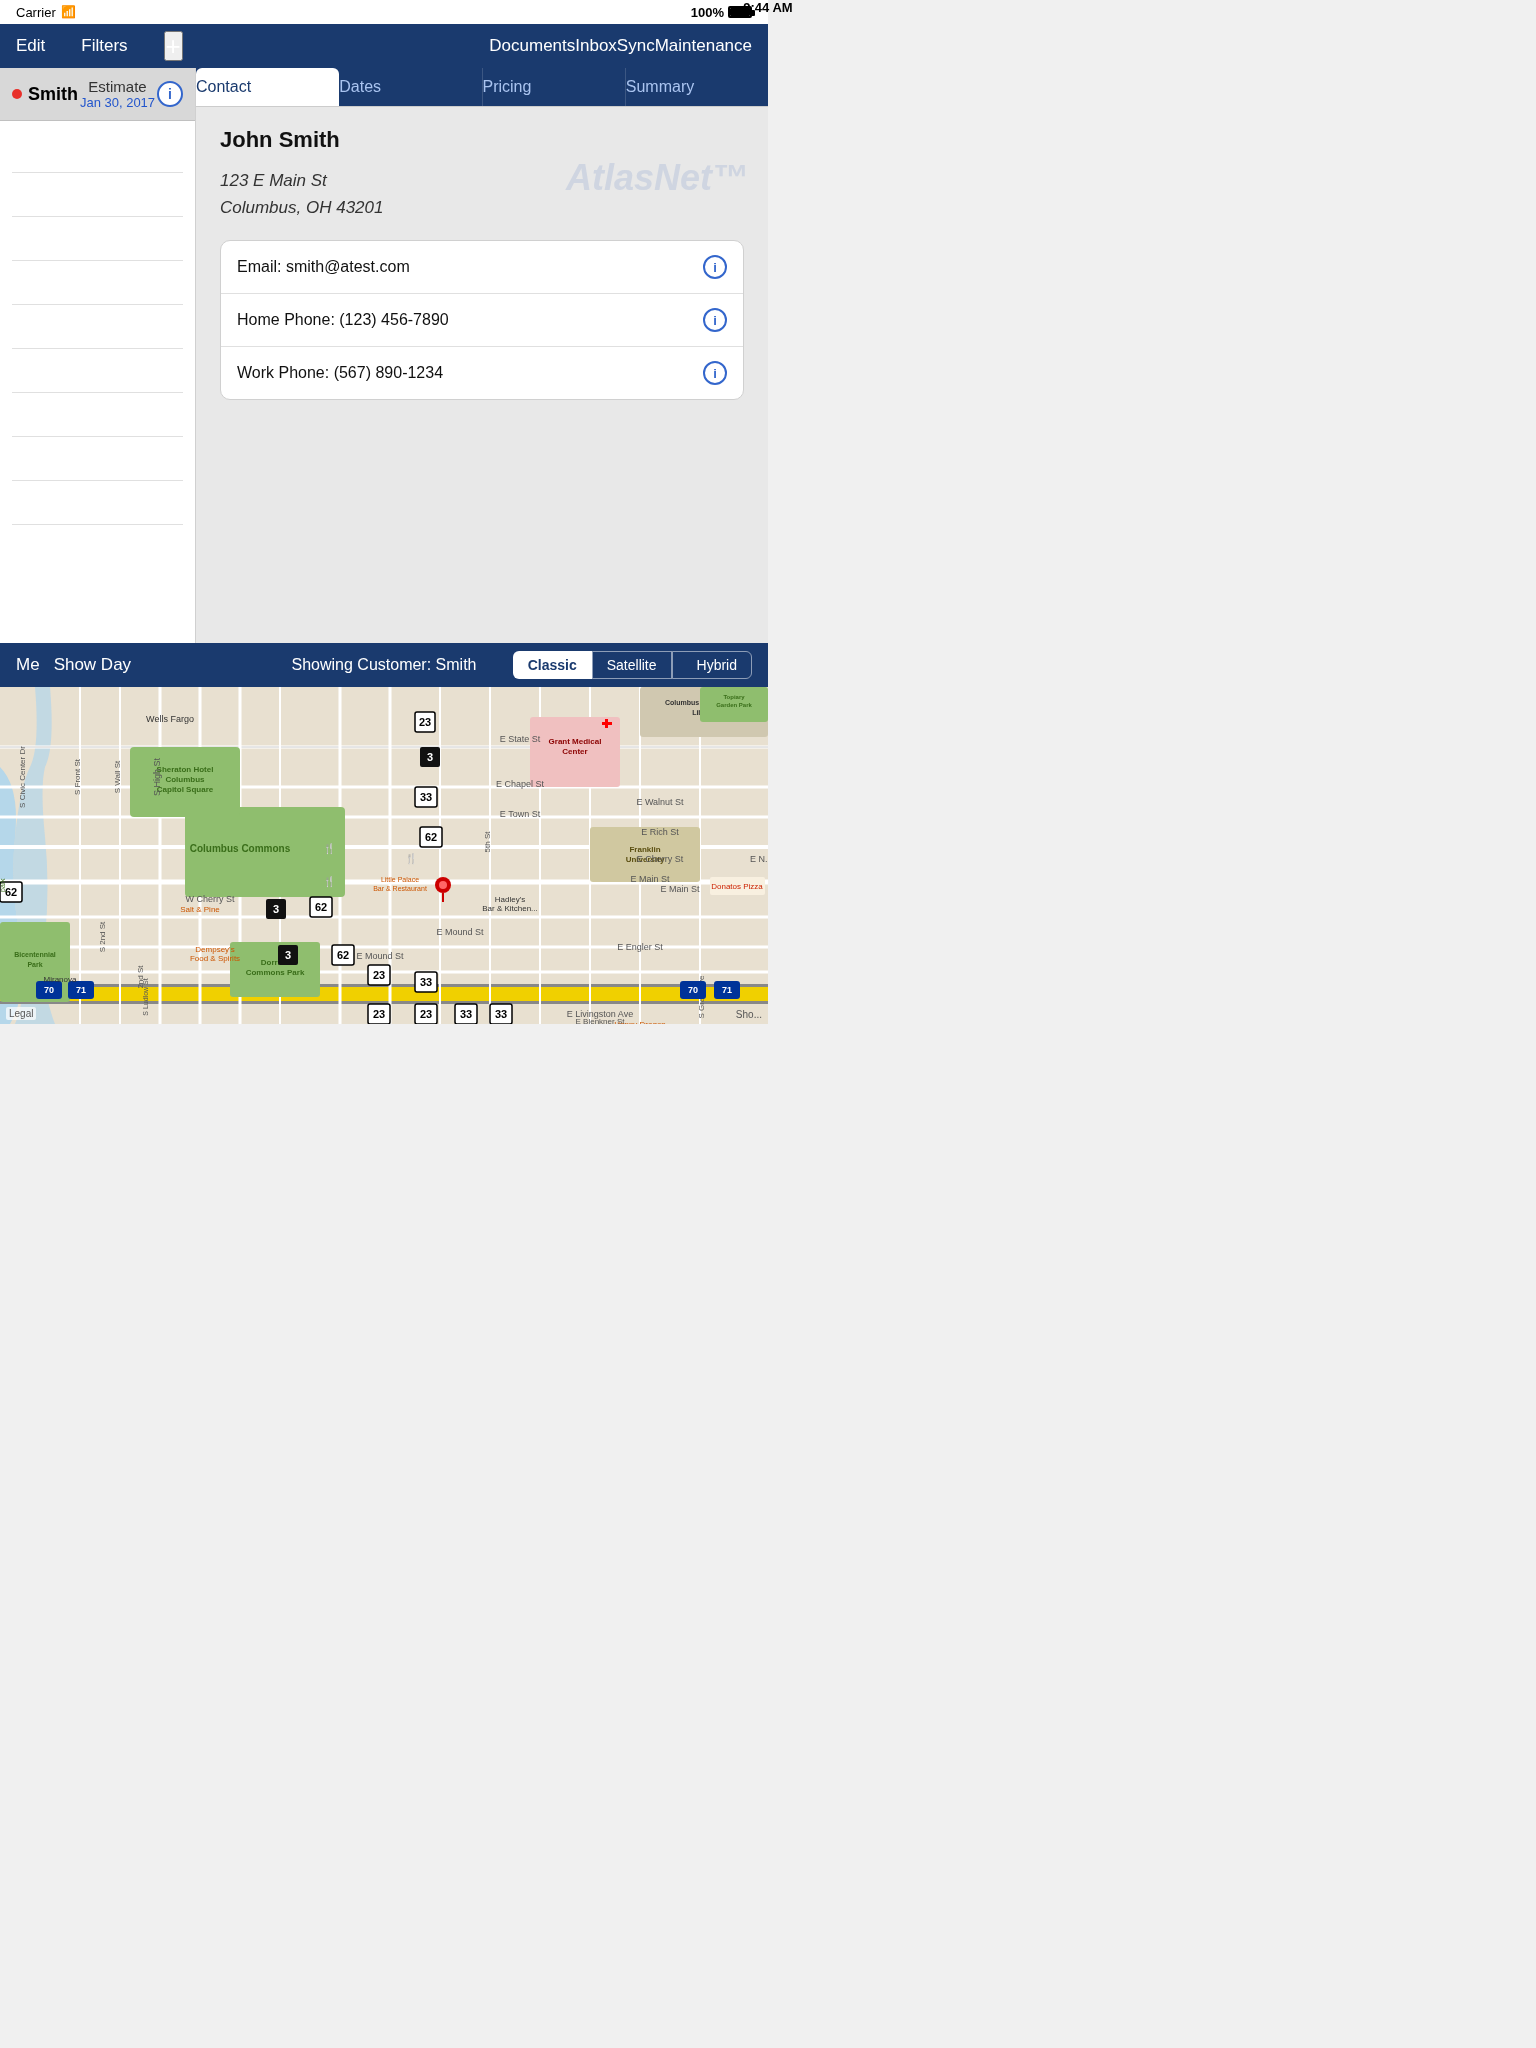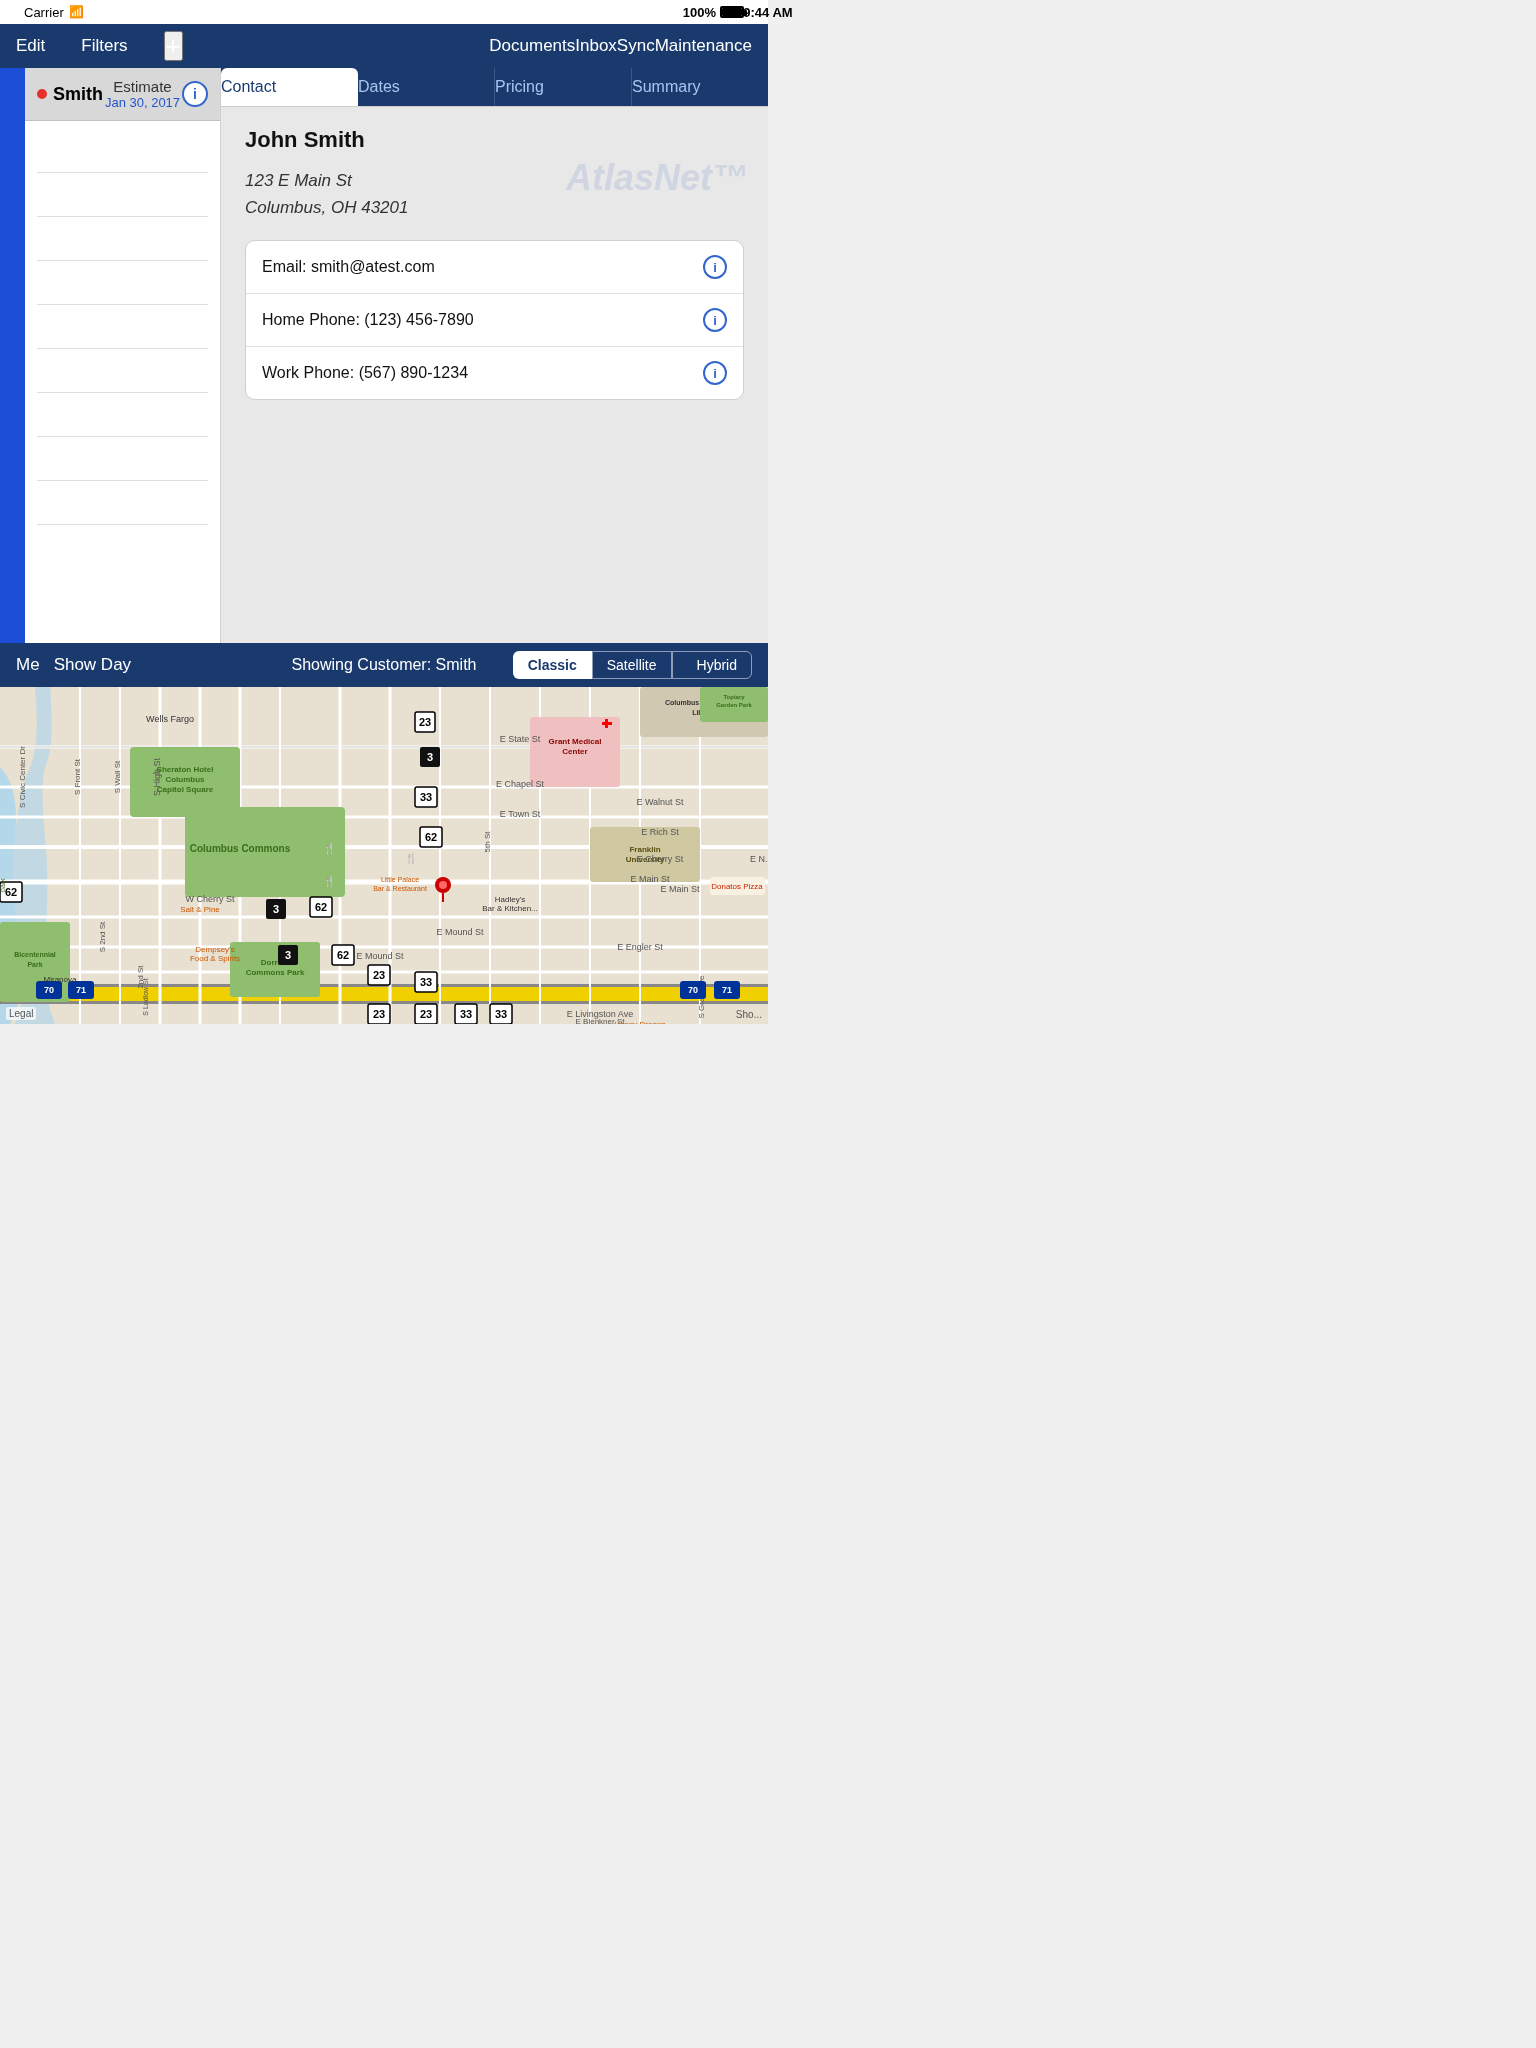--- a/index.html
+++ b/index.html
@@ -10,23 +10,22 @@
       height: 1024px;
       overflow: hidden;
       background: #f0f0f0;
     }
 
     
     .status-bar {
       background: white;
       height: 24px;
       display: flex;
-      align-items: center;
       justify-content: space-between;
-      padding: 0 24px;
+      padding: 0 16px;
       font-size: 13px;
       font-weight: 500;
     }
     .status-left { display: flex; align-items: center; gap: 6px; }
     .status-center { position: absolute; left: 50%; transform: translateX(-50%); font-weight: 600; }
     .status-right { display: flex; align-items: center; gap: 4px; font-weight: 600; }
     .wifi-icon { font-size: 12px; }
     .battery { 
       width: 24px; height: 12px; border: 2px solid #000; border-radius: 2px; 
       position: relative; display: inline-block;
@@ -63,21 +62,20 @@
       font-weight: 300;
       cursor: pointer;
       line-height: 1;
     }
 
     
     .main-content {
       display: flex;
       height: 575px;
       background: #1d4ed8;
-      padding-left: 25px;
     }
 
     
     .left-panel {
       width: 196px;
       background: white;
       border-right: 1px solid #d0d0d0;
       flex-shrink: 0;
     }
     .estimate-header {

